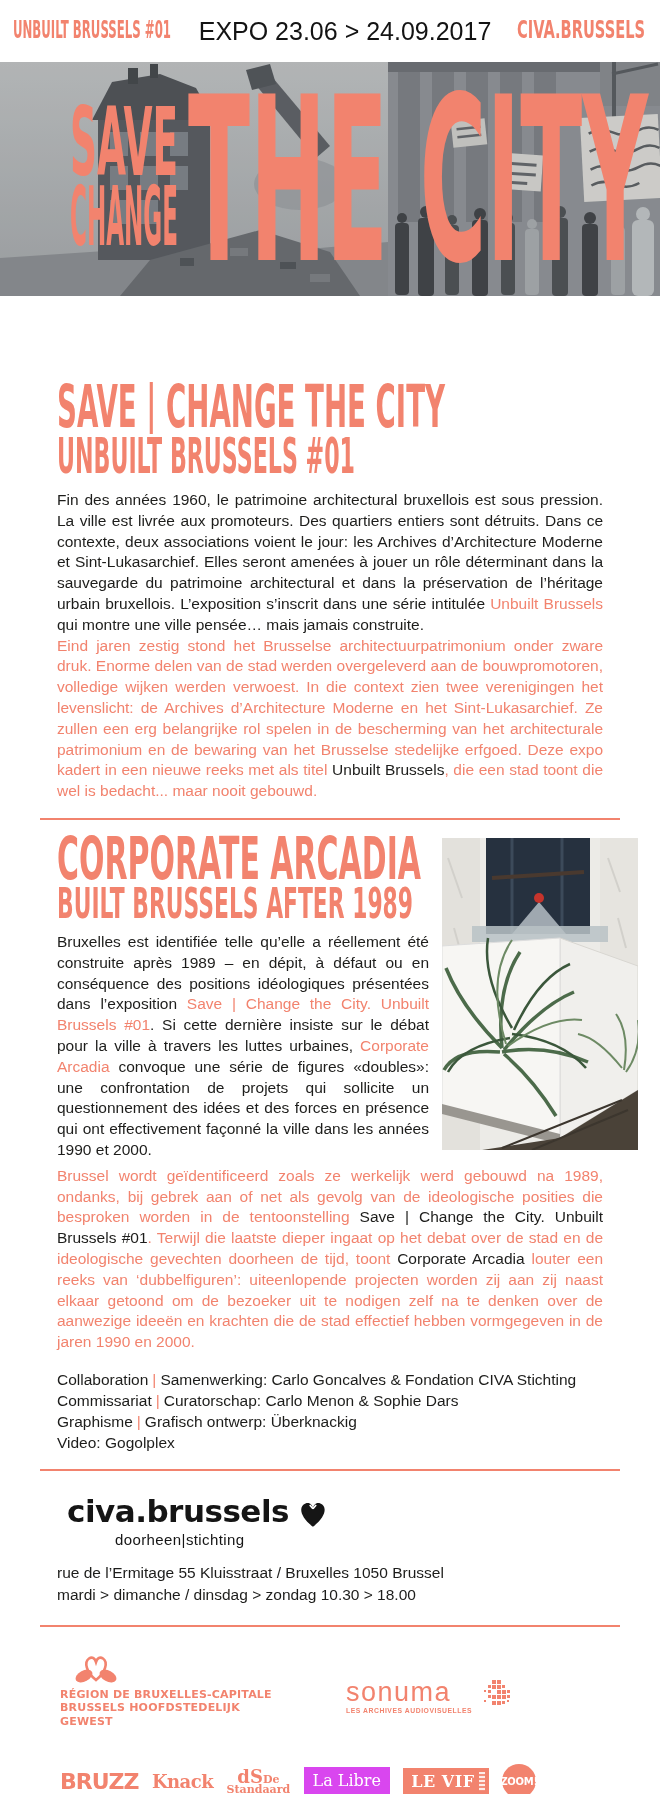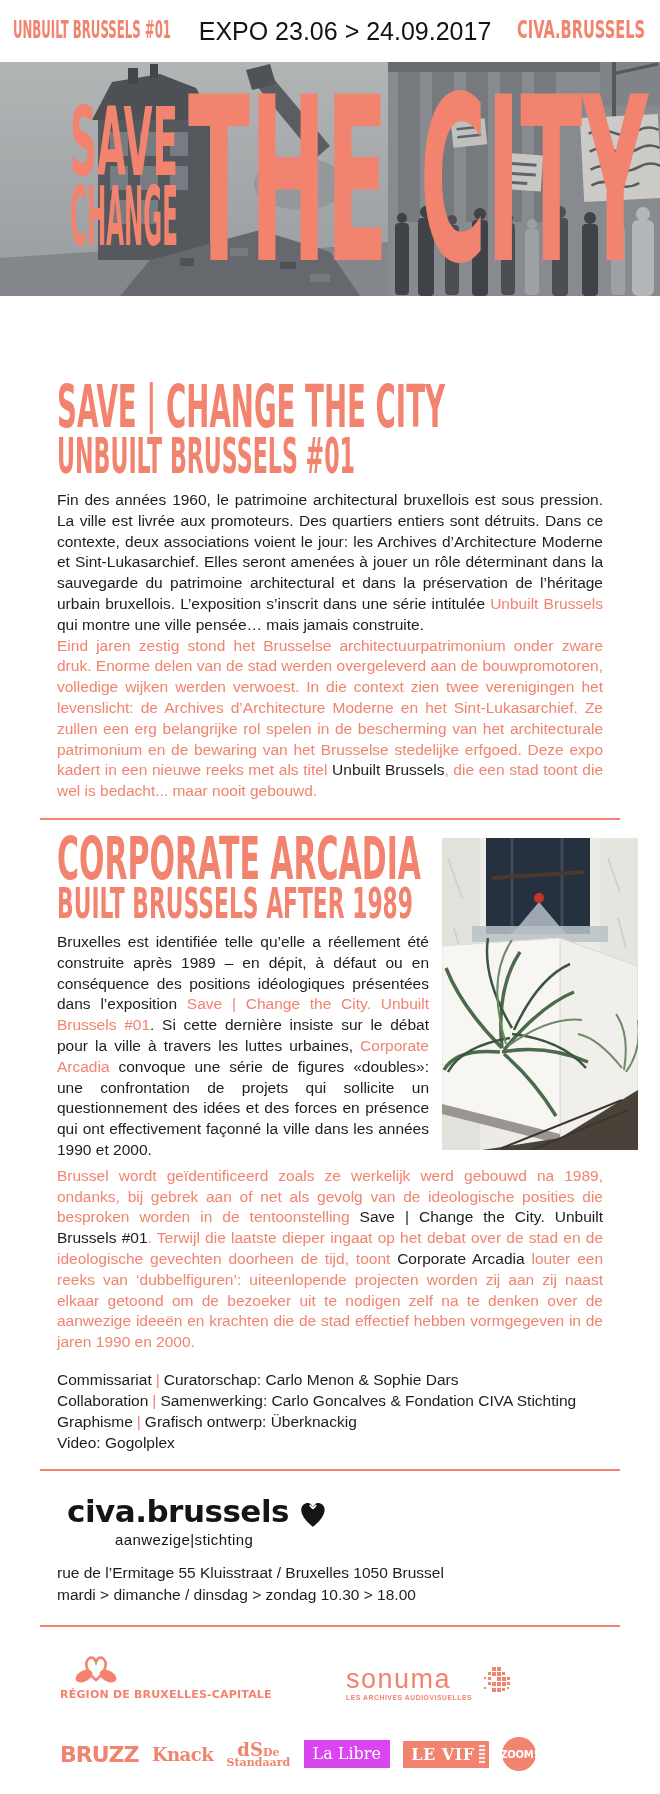--- a/index.html
+++ b/index.html
@@ -240,55 +240,56 @@
       <text x="0" y="45" font-family="DejaVu Sans, sans-serif" font-weight="bold" font-size="58" fill="#F2836E" textLength="364" lengthAdjust="spacingAndGlyphs">CORPORATE ARCADIA</text>
     </svg>
     <svg class="sec-title" width="360" height="38">
       <text x="0" y="32" font-family="DejaVu Sans, sans-serif" font-weight="bold" font-size="42" fill="#F2836E" textLength="356" lengthAdjust="spacingAndGlyphs">BUILT BRUSSELS AFTER 1989</text>
     </svg>
     <p class="body-copy fr"><span>Bruxelles est identifiée telle qu’elle a réellement été construite après 1989 – en dépit, à défaut ou en conséquence des positions idéologiques présentées dans l’exposition </span><span class="hl">Save | Change the City. Unbuilt Brussels #01</span><span>. Si cette dernière insiste sur le débat pour la ville à travers les luttes urbaines, </span><span class="hl">Corporate Arcadia</span><span> convoque une série de figures «doubles»: une confrontation de projets qui sollicite un questionnement des idées et des forces en présence qui ont effectivement façonné la ville dans les années 1990 et 2000.</span></p>
     <p class="body-copy coral-copy nl"><span>Brussel wordt geïdentificeerd zoals ze werkelijk werd gebouwd na 1989, ondanks, bij gebrek aan of net als gevolg van de ideologische posities die besproken worden in de tentoonstelling </span><span class="dk">Save | Change the City. Unbuilt Brussels #01</span><span>. Terwijl die laatste dieper ingaat op het debat over de stad en de ideologische gevechten doorheen de tijd, toont </span><span class="dk">Corporate Arcadia</span><span> louter een reeks van ‘dubbelfiguren’: uiteenlopende projecten worden zij aan zij naast elkaar getoond om de bezoeker uit te nodigen zelf na te denken over de aanwezige ideeën en krachten die de stad effectief hebben vormgegeven in de jaren 1990 en 2000.</span></p>
   </div>
 
   <div class="credits">
+    <div><span>Collaboration</span><span class="pipe">|</span><span>Samenwerking:</span> <span>Carlo Goncalves &amp; Fondation CIVA Stichting</span></div>
     <div><span>Commissariat</span><span class="pipe">|</span><span>Curatorschap:</span> <span>Carlo Menon &amp; Sophie Dars</span></div>
-    <div><span>Collaboration</span><span class="pipe">|</span><span>Samenwerking:</span> <span>Carlo Goncalves &amp; Fondation CIVA Stichting</span></div>
     <div><span>Graphisme</span><span class="pipe">|</span><span>Grafisch ontwerp:</span> <span>Überknackig</span></div>
     <div>Video: Gogolplex</div>
   </div>
 
   <hr class="divider">
 
   <div class="contact">
     <div class="civa-row">
       <span class="civa-word">civa.brussels</span>
       <svg width="34" height="30" viewBox="0 0 32 28">
         <path d="M15 26 C3 17 1 7 8 4 C12 2.4 14.5 5.5 15 9 C15.5 5.5 18 2.4 22 4 C29 7 27 17 15 26 Z" fill="#151515"></path>
         <path d="M15 9 L12 5.5 M15 9 L18 5.5" stroke="#ffffff" stroke-width="1.6" fill="none"></path>
       </svg>
     </div>
-    <div class="civa-sub">aanwezige|stichting</div>
+    <div class="civa-sub">doorheen|stichting</div>
     <div class="address">
       <div>rue de l’Ermitage 55 Kluisstraat / Bruxelles 1050 Brussel</div>
       <div>mardi &gt; dimanche / dinsdag &gt; zondag 10.30 &gt; 18.00</div>
     </div>
   </div>
 
   <hr class="divider" style="margin-top:18px;">
 
   <div class="partners">
     <div class="prow1">
       <div class="region">
         <svg class="region-icon" width="44" height="36" viewBox="0 0 44 36">
           <ellipse cx="10" cy="27" rx="9" ry="5.5" transform="rotate(-28 10 27)" fill="#F2836E"></ellipse>
           <ellipse cx="34" cy="27" rx="9" ry="5.5" transform="rotate(28 34 27)" fill="#F2836E"></ellipse>
           <path d="M22 31 C12 23 10 13 15 9.5 C18.5 7.2 21 9.8 22 13 C23 9.8 25.5 7.2 29 9.5 C34 13 32 23 22 31 Z" fill="none" stroke="#F2836E" stroke-width="2.6"></path>
         </svg>
         <div class="region-lines">
           <div>RÉGION DE BRUXELLES-CAPITALE</div>
+          <div>BRUSSELS HOOFDSTEDELIJK GEWEST</div>
         </div>
       </div>
       <div class="sonuma">
         <div>
           <div class="sonuma-word">sonuma</div>
           <div class="sonuma-sub">LES ARCHIVES AUDIOVISUELLES</div>
         </div>
         <svg class="sonuma-dots" width="28" height="28" viewBox="0 0 28 28">
           <g fill="#F2836E">
             <rect x="8" y="0" width="4" height="4"></rect>

